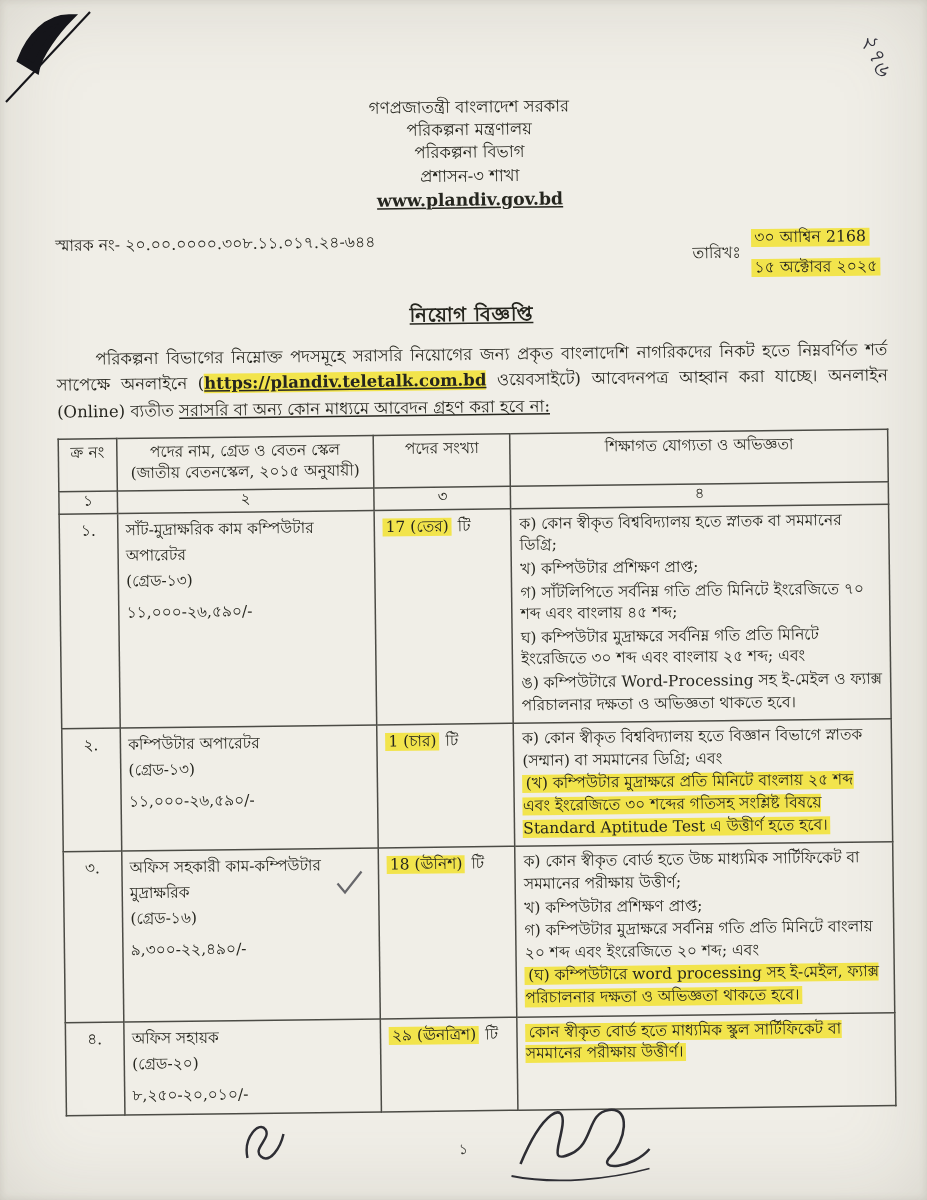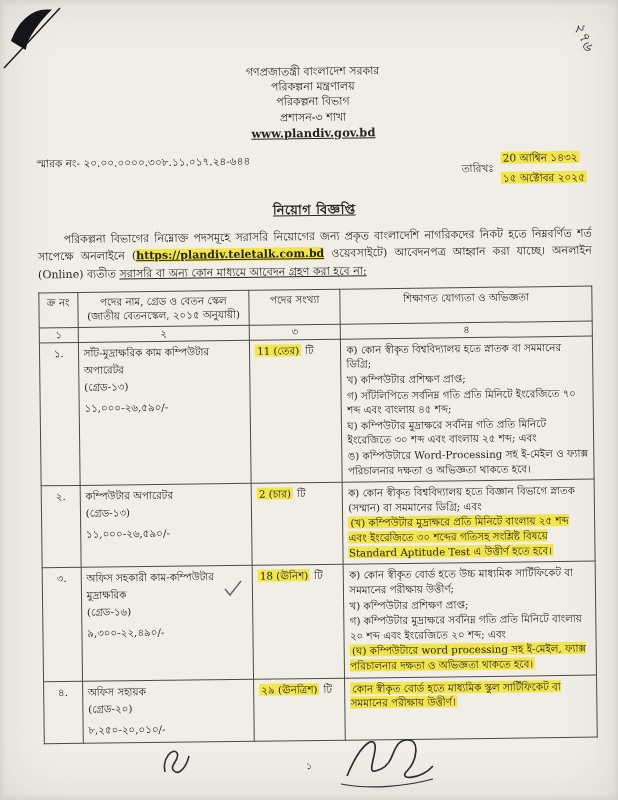--- a/index.html
+++ b/index.html
@@ -75,21 +75,21 @@
       <div>পরিকল্পনা বিভাগ</div>
       <div>প্রশাসন-৩ শাখা</div>
       <div><span class="site">www.plandiv.gov.bd</span></div>
     </div>
 
     <div class="memo-row">
       <span>স্মারক নং- ২০.০০.০০০০.৩০৮.১১.০১৭.২৪-৬৪৪</span>
       <div class="date-block">
         <span>তারিখঃ</span>
         <div class="dates">
-          <div><span class="hl">20 আশ্বিন ১৪৩২</span></div>
+          <div><span class="hl">৩০ আশ্বিন 2168</span></div>
           <div><span class="hl">১৫ অক্টোবর ২০২৫</span></div>
         </div>
       </div>
     </div>
 
     <div class="title-row">
       <span class="title-text">নিয়োগ বিজ্ঞপ্তি</span>
     </div>
 
     <p class="intro"><span>পরিকল্পনা বিভাগের নিম্নোক্ত পদসমূহে সরাসরি নিয়োগের জন্য প্রকৃত বাংলাদেশি নাগরিকদের নিকট হতে নিম্নবর্ণিত শর্ত সাপেক্ষে অনলাইনে (</span><span class="url">https://plandiv.teletalk.com.bd</span><span> ওয়েবসাইটে) আবেদনপত্র আহ্বান করা যাচ্ছে। অনলাইন </span><b>(Online)</b><span> ব্যতীত </span><span class="u">সরাসরি বা অন্য কোন মাধ্যমে আবেদন গ্রহণ করা হবে না:</span></p>
@@ -120,38 +120,38 @@
       </thead>
       <tbody>
 
         <tr>
           <td class="serial">১.</td>
           <td>
             <div>সাঁট-মুদ্রাক্ষরিক কাম কম্পিউটার অপারেটর</div>
             <div>(গ্রেড-১৩)</div>
             <div class="post-pay">১১,০০০-২৬,৫৯০/-</div>
           </td>
-          <td class="vac"><span class="hl">11 (তের)</span><span class="vac-unit">টি</span></td>
+          <td class="vac"><span class="hl">17 (তের)</span><span class="vac-unit">টি</span></td>
           <td>
             <div class="qual">ক) কোন স্বীকৃত বিশ্ববিদ্যালয় হতে স্নাতক বা সমমানের ডিগ্রি;</div>
             <div class="qual">খ) কম্পিউটার প্রশিক্ষণ প্রাপ্ত;</div>
             <div class="qual">গ) সাঁটলিপিতে সর্বনিম্ন গতি প্রতি মিনিটে ইংরেজিতে ৭০ শব্দ এবং বাংলায় ৪৫ শব্দ;</div>
             <div class="qual">ঘ) কম্পিউটার মুদ্রাক্ষরে সর্বনিম্ন গতি প্রতি মিনিটে ইংরেজিতে ৩০ শব্দ এবং বাংলায় ২৫ শব্দ; এবং</div>
             <div class="qual">ঙ) কম্পিউটারে Word-Processing সহ ই-মেইল ও ফ্যাক্স পরিচালনার দক্ষতা ও অভিজ্ঞতা থাকতে হবে।</div>
           </td>
         </tr>
 
         <tr>
           <td class="serial">২.</td>
           <td>
             <div>কম্পিউটার অপারেটর</div>
             <div>(গ্রেড-১৩)</div>
             <div class="post-pay">১১,০০০-২৬,৫৯০/-</div>
           </td>
-          <td class="vac"><span class="hl">2 (চার)</span><span class="vac-unit">টি</span></td>
+          <td class="vac"><span class="hl">1 (চার)</span><span class="vac-unit">টি</span></td>
           <td>
             <div class="qual">ক) কোন স্বীকৃত বিশ্ববিদ্যালয় হতে বিজ্ঞান বিভাগে স্নাতক (সম্মান) বা সমমানের ডিগ্রি; এবং</div>
             <div class="qual"><span class="hl">(খ) কম্পিউটার মুদ্রাক্ষরে প্রতি মিনিটে বাংলায় ২৫ শব্দ এবং ইংরেজিতে ৩০ শব্দের গতিসহ সংশ্লিষ্ট বিষয়ে Standard Aptitude Test এ উত্তীর্ণ হতে হবে।</span></div>
           </td>
         </tr>
 
         <tr>
           <td class="serial">৩.</td>
           <td>
             <div>অফিস সহকারী কাম-কম্পিউটার মুদ্রাক্ষরিক</div>

